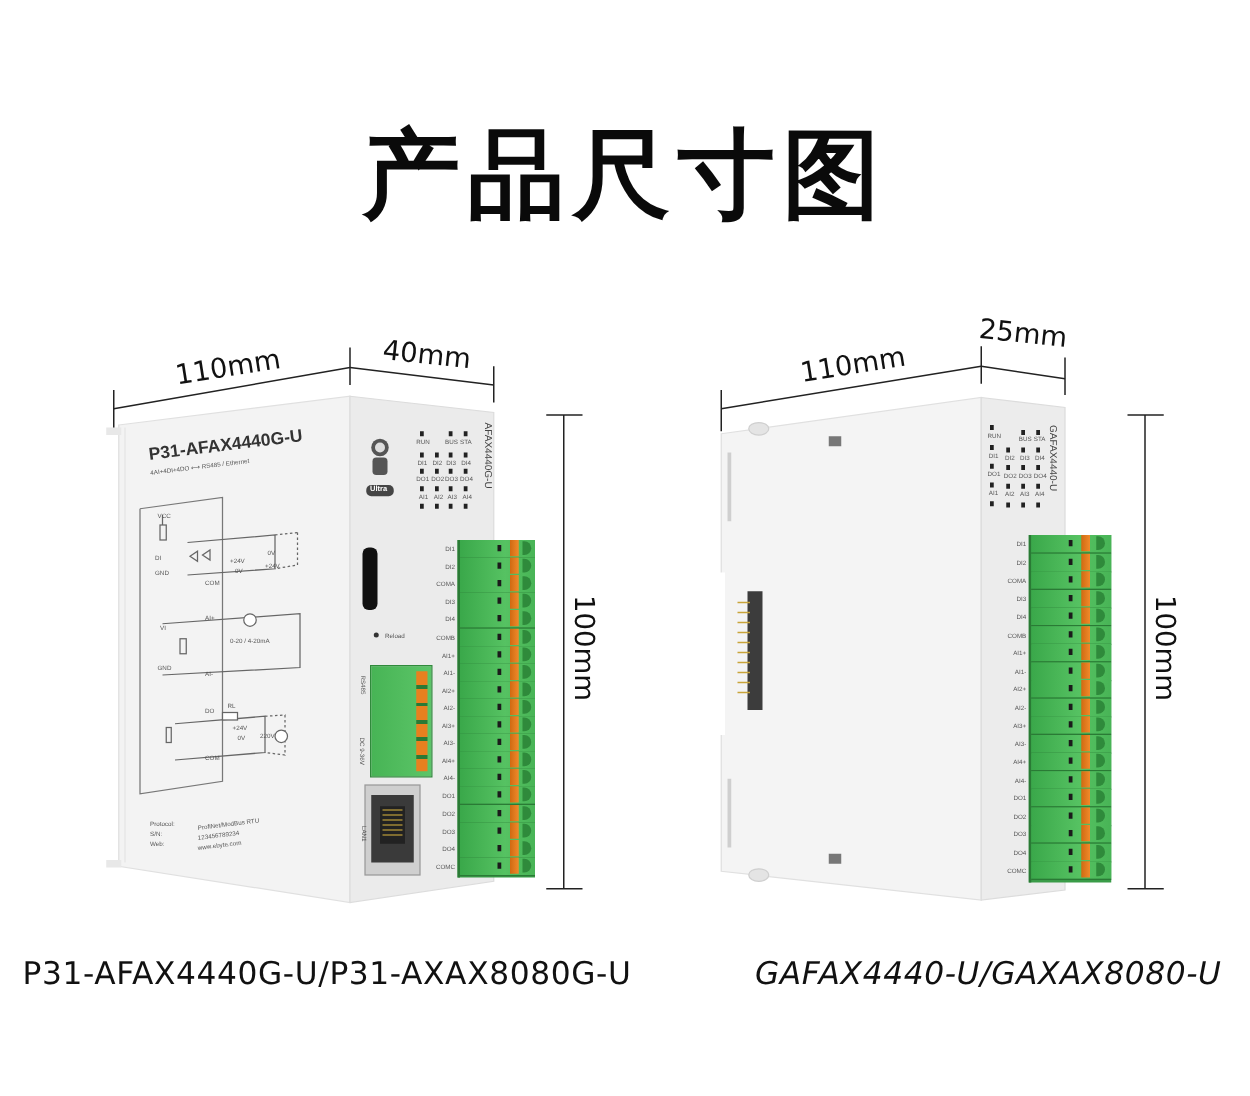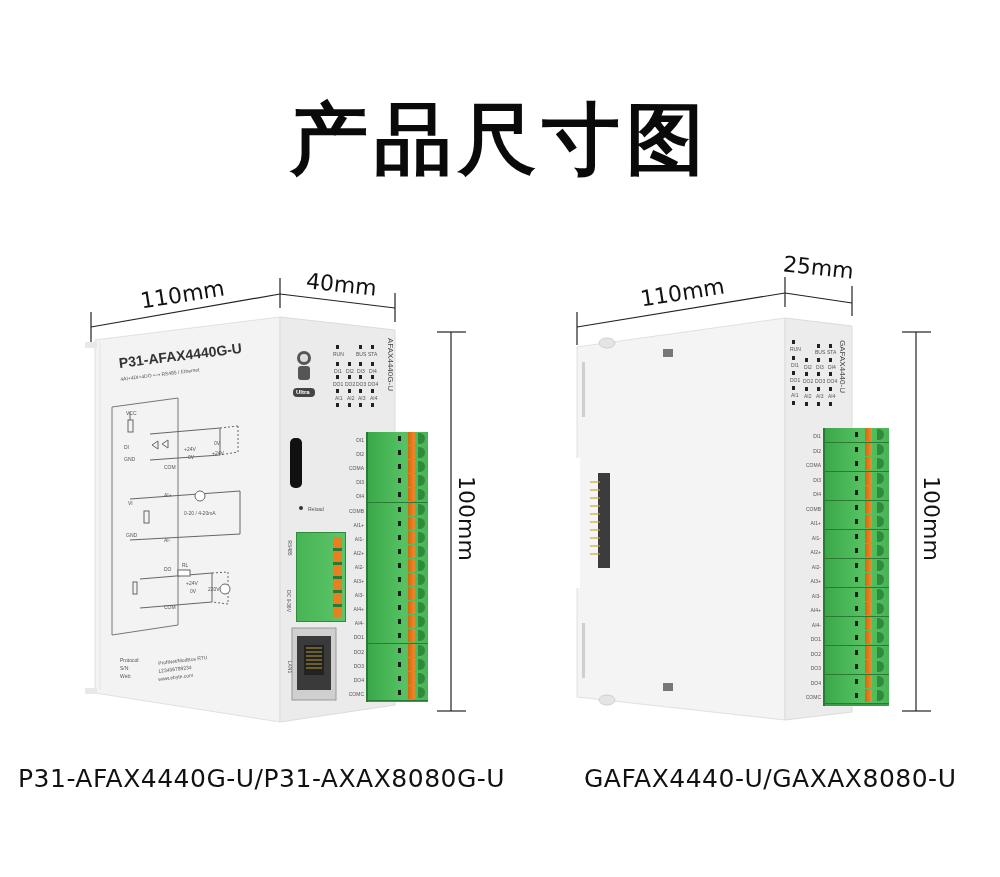--- a/index.html
+++ b/index.html
@@ -479,13 +479,13 @@
       <div class="pin-label" style="top: 191.5px;">AI4-</div>
       <div class="pin-label" style="top: 206px;">DO1</div>
       <div class="pin-label" style="top: 220.5px;">DO2</div>
       <div class="pin-label" style="top: 235px;">DO3</div>
       <div class="pin-label" style="top: 249.5px;">DO4</div>
       <div class="pin-label" style="top: 264px;">COMC</div>
     </div>
 </div>
 
 <div class="caption" style="left:18px;">P31-AFAX4440G-U/P31-AXAX8080G-U</div>
-<div class="caption" style="left:584px;">GAFAX4440-U/GAXAX8080-U</div>
+<div class="caption" style="left:604px;font-style:italic;">GAFAX4440-U/GAXAX8080-U</div>
 
 </body></html>

